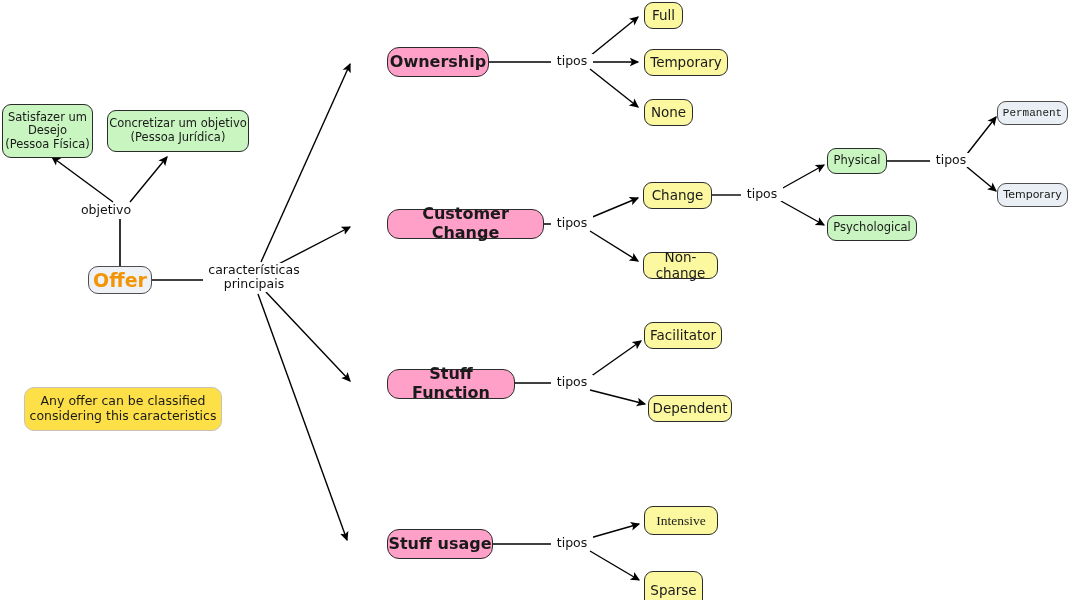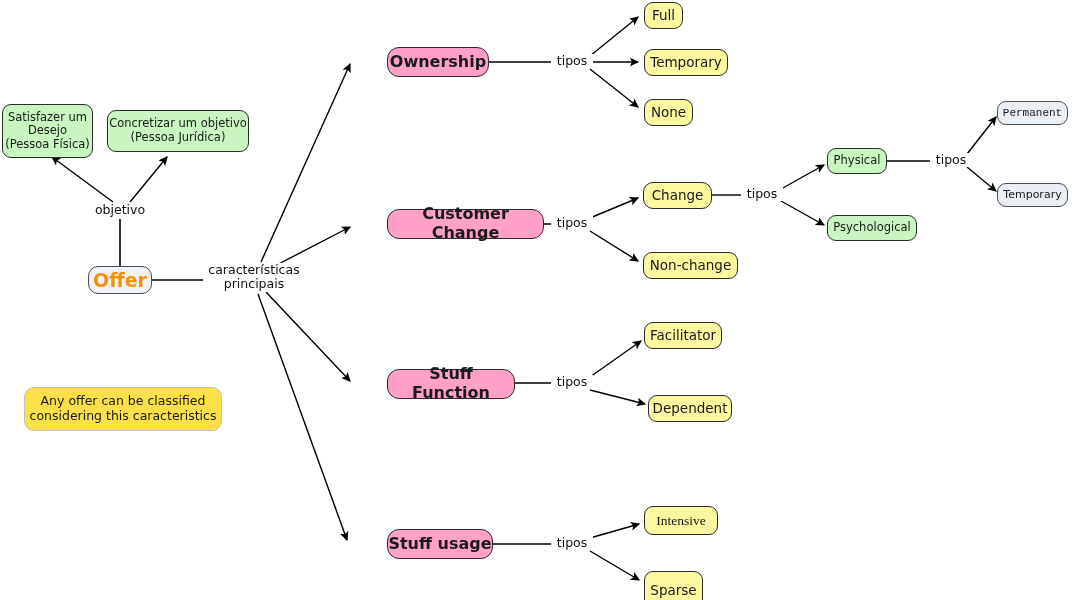--- a/index.html
+++ b/index.html
@@ -147,40 +147,40 @@
     <path d="M 590 551 L 639 580" stroke="#000" stroke-width="1.4" fill="none" marker-end="url(#arrow)"></path>
   </svg>
 
   <div class="node n-green" style="left:2px; top:104px; width:91px; height:54px;">Satisfazer um
 Desejo
 (Pessoa Física)</div>
 
   <div class="node n-green" style="left:107px; top:110px; width:142px; height:42px;">Concretizar um objetivo
 (Pessoa Jurídica)</div>
 
-  <div class="edge-label" style="left:89px; top:203px; width:60px;">objetivo</div>
+  <div class="edge-label" style="left:75px; top:203px; width:60px;">objetivo</div>
 
   <div class="node n-root" style="left:88px; top:266px; width:64px; height:28px;">Offer</div>
 
   <div class="edge-label" style="left:203px; top:263px; width:100px;">características
 principais</div>
 
   <div class="node n-note" style="left:24px; top:387px; width:198px; height:44px;">Any offer can be classified
 considering this caracteristics</div>
 
   <div class="node n-pink" style="left:355px; top:47px; width:102px; height:30px;">Ownership</div>
   <div class="edge-label" style="left:551px; top:54px; width:40px;">tipos</div>
   <div class="node n-yellow" style="left:644px; top:2px; width:39px; height:27px;">Full</div>
   <div class="node n-yellow" style="left:644px; top:49px; width:84px; height:27px;">Temporary</div>
   <div class="node n-yellow" style="left:644px; top:99px; width:49px; height:27px;">None</div>
 
   <div class="node n-pink" style="left:355px; top:209px; width:157px; height:30px;">Customer Change</div>
   <div class="edge-label" style="left:551px; top:216px; width:40px;">tipos</div>
-  <div class="node n-yellow" style="left:643px; top:182px; width:69px; height:27px;border-radius:10px;">Change</div>
-  <div class="node n-yellow" style="left:643px; top:252px; width:95px; height:27px;">Non-change</div>
+  <div class="node n-yellow" style="left:643px; top:182px; width:69px; height:27px;">Change</div>
+  <div class="node n-yellow" style="left:643px; top:252px; width:75px; height:27px;">Non-change</div>
 
   <div class="edge-label" style="left:741px; top:187px; width:40px;">tipos</div>
   <div class="node n-green-sm" style="left:827px; top:148px; width:60px; height:26px;">Physical</div>
   <div class="node n-green-sm" style="left:827px; top:215px; width:90px; height:26px;">Psychological</div>
 
   <div class="edge-label" style="left:930px; top:153px; width:40px;">tipos</div>
   <div class="node n-gray" style="left:997px; top:101px; width:71px; height:24px;font-family:Liberation Mono, monospace;">Permanent</div>
   <div class="node n-gray" style="left:997px; top:183px; width:71px; height:24px;">Temporary</div>
 
   <div class="node n-pink" style="left:355px; top:369px; width:128px; height:30px;">Stuff Function</div>

